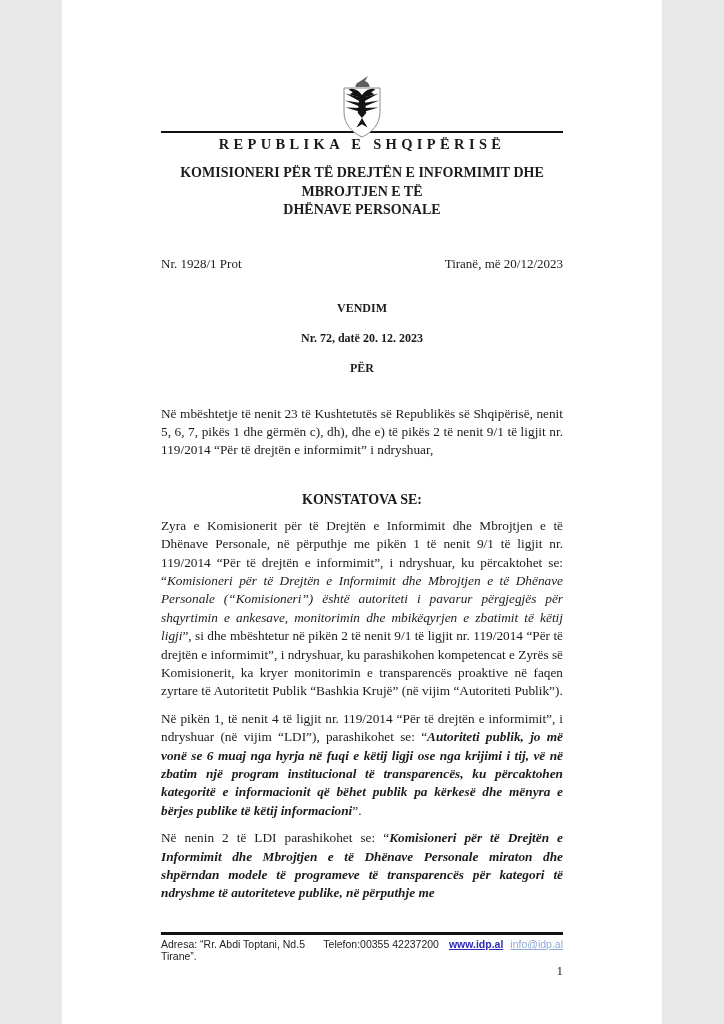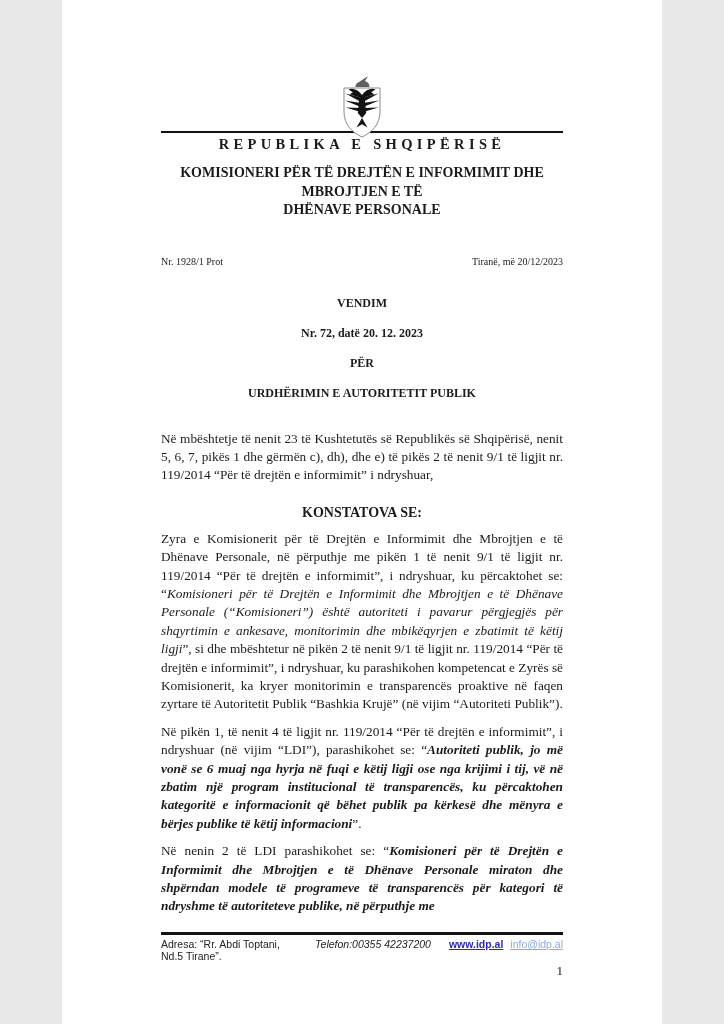--- a/index.html
+++ b/index.html
@@ -53,42 +53,42 @@
     margin-top: 11px;
   }
   .dept-line {
     text-align: center;
     font-size: 13.5px;
     line-height: 17.5px;
   }
   .meta-row {
     display: flex;
     justify-content: space-between;
-    font-size: 10px;
+    font-size: 13px;
     margin-top: 36px;
   }
   .centered-line {
     text-align: center;
     font-weight: bold;
     font-size: 12px;
     margin-top: 15px;
   }
   .centered-line.first { margin-top: 29px; }
   .para {
     text-align: justify;
     font-size: 13.3px;
     line-height: 18.4px;
     margin-top: 9px;
   }
   .para.intro { margin-top: 29px; }
   .finding-heading {
     text-align: center;
     font-weight: bold;
     font-size: 14px;
-    margin-top: 20px;
+    margin-top: 32px;
   }
   .q-italic { font-style: italic; }
   .q-bold-italic { font-style: italic; font-weight: bold; }
   .footer {
     position: absolute;
     left: 99px;
     right: 99px;
     top: 932px;
   }
   .footer-rule {
@@ -96,24 +96,23 @@
     border-top: 3px solid #121212;
     margin: 0 0 3px 0;
   }
   .footer-row {
     display: flex;
     justify-content: space-between;
     align-items: baseline;
     font-family: "Liberation Sans", sans-serif;
     font-size: 10.5px;
     color: #232323;
-    gap: 8px;
   }
   .footer-address { flex: 1 1 auto; }
-  .footer-phone { flex: 0 0 auto; margin-left: 10px; font-style: italic; }
+  .footer-phone { flex: 0 0 auto; margin-left: 10px; }
   .footer-links { flex: 0 0 auto; margin-left: 10px; white-space: nowrap; }
   .footer-website {
     color: #2a2ab5;
     font-weight: bold;
     text-decoration: underline;
     text-align: center;
   }
   .footer-email {
     color: #8ea9db;
     text-decoration: underline;
@@ -172,21 +171,20 @@
 
 
     <div class="meta-row">
       <span>Nr. 1928/1 Prot</span>
       <span>Tiranë, më 20/12/2023</span>
     </div>
 
     <div class="centered-line first">VENDIM</div>
     <div class="centered-line">Nr. 72, datë 20. 12. 2023</div>
     <div class="centered-line">PËR</div>
-    <div class="centered-line">URDHËRIMIN E AUTORITETIT PUBLIK</div>
 
     <div class="para intro">Në mbështetje të nenit 23 të Kushtetutës së Republikës së Shqipërisë, nenit 5, 6, 7, pikës 1 dhe gërmën c), dh), dhe e) të pikës 2 të nenit 9/1 të ligjit nr. 119/2014 “Për të drejtën e informimit” i ndryshuar,</div>
 
     <div class="finding-heading">KONSTATOVA SE:</div>
 
     <div class="para"><span>Zyra e Komisionerit për të Drejtën e Informimit dhe Mbrojtjen e të Dhënave Personale, në përputhje me pikën 1 të nenit 9/1 të ligjit nr. 119/2014 “Për të drejtën e informimit”, i ndryshuar,  ku përcaktohet se: “</span><span class="q-italic">Komisioneri për të Drejtën e Informimit dhe Mbrojtjen e të Dhënave Personale (“Komisioneri”) është autoriteti i pavarur përgjegjës për shqyrtimin e ankesave, monitorimin dhe mbikëqyrjen e zbatimit të këtij ligji</span><span>”, si dhe mbështetur në pikën 2 të nenit 9/1 të ligjit nr. 119/2014 “Për të drejtën e informimit”, i ndryshuar, ku parashikohen kompetencat e Zyrës së Komisionerit, ka kryer monitorimin e transparencës proaktive në faqen zyrtare të Autoritetit Publik “Bashkia Krujë” (në vijim “Autoriteti Publik”).</span></div>
 
     <div class="para"><span>Në pikën 1, të nenit 4 të ligjit nr. 119/2014 “Për të drejtën e informimit”, i ndryshuar (në vijim “LDI”), parashikohet se: “</span><span class="q-bold-italic">Autoriteti publik, jo më vonë se 6 muaj nga hyrja në fuqi e këtij ligji ose nga krijimi i tij, vë në zbatim një program institucional të transparencës, ku përcaktohen kategoritë e informacionit që bëhet publik pa kërkesë dhe mënyra e bërjes publike të këtij informacioni</span><span>”.</span></div>
 
     <div class="para"><span>Në nenin 2 të LDI parashikohet se: “</span><span class="q-bold-italic">Komisioneri për të Drejtën e Informimit dhe Mbrojtjen e të Dhënave Personale miraton dhe shpërndan modele të programeve të transparencës për kategori të ndryshme të autoriteteve publike, në përputhje me</span></div>

